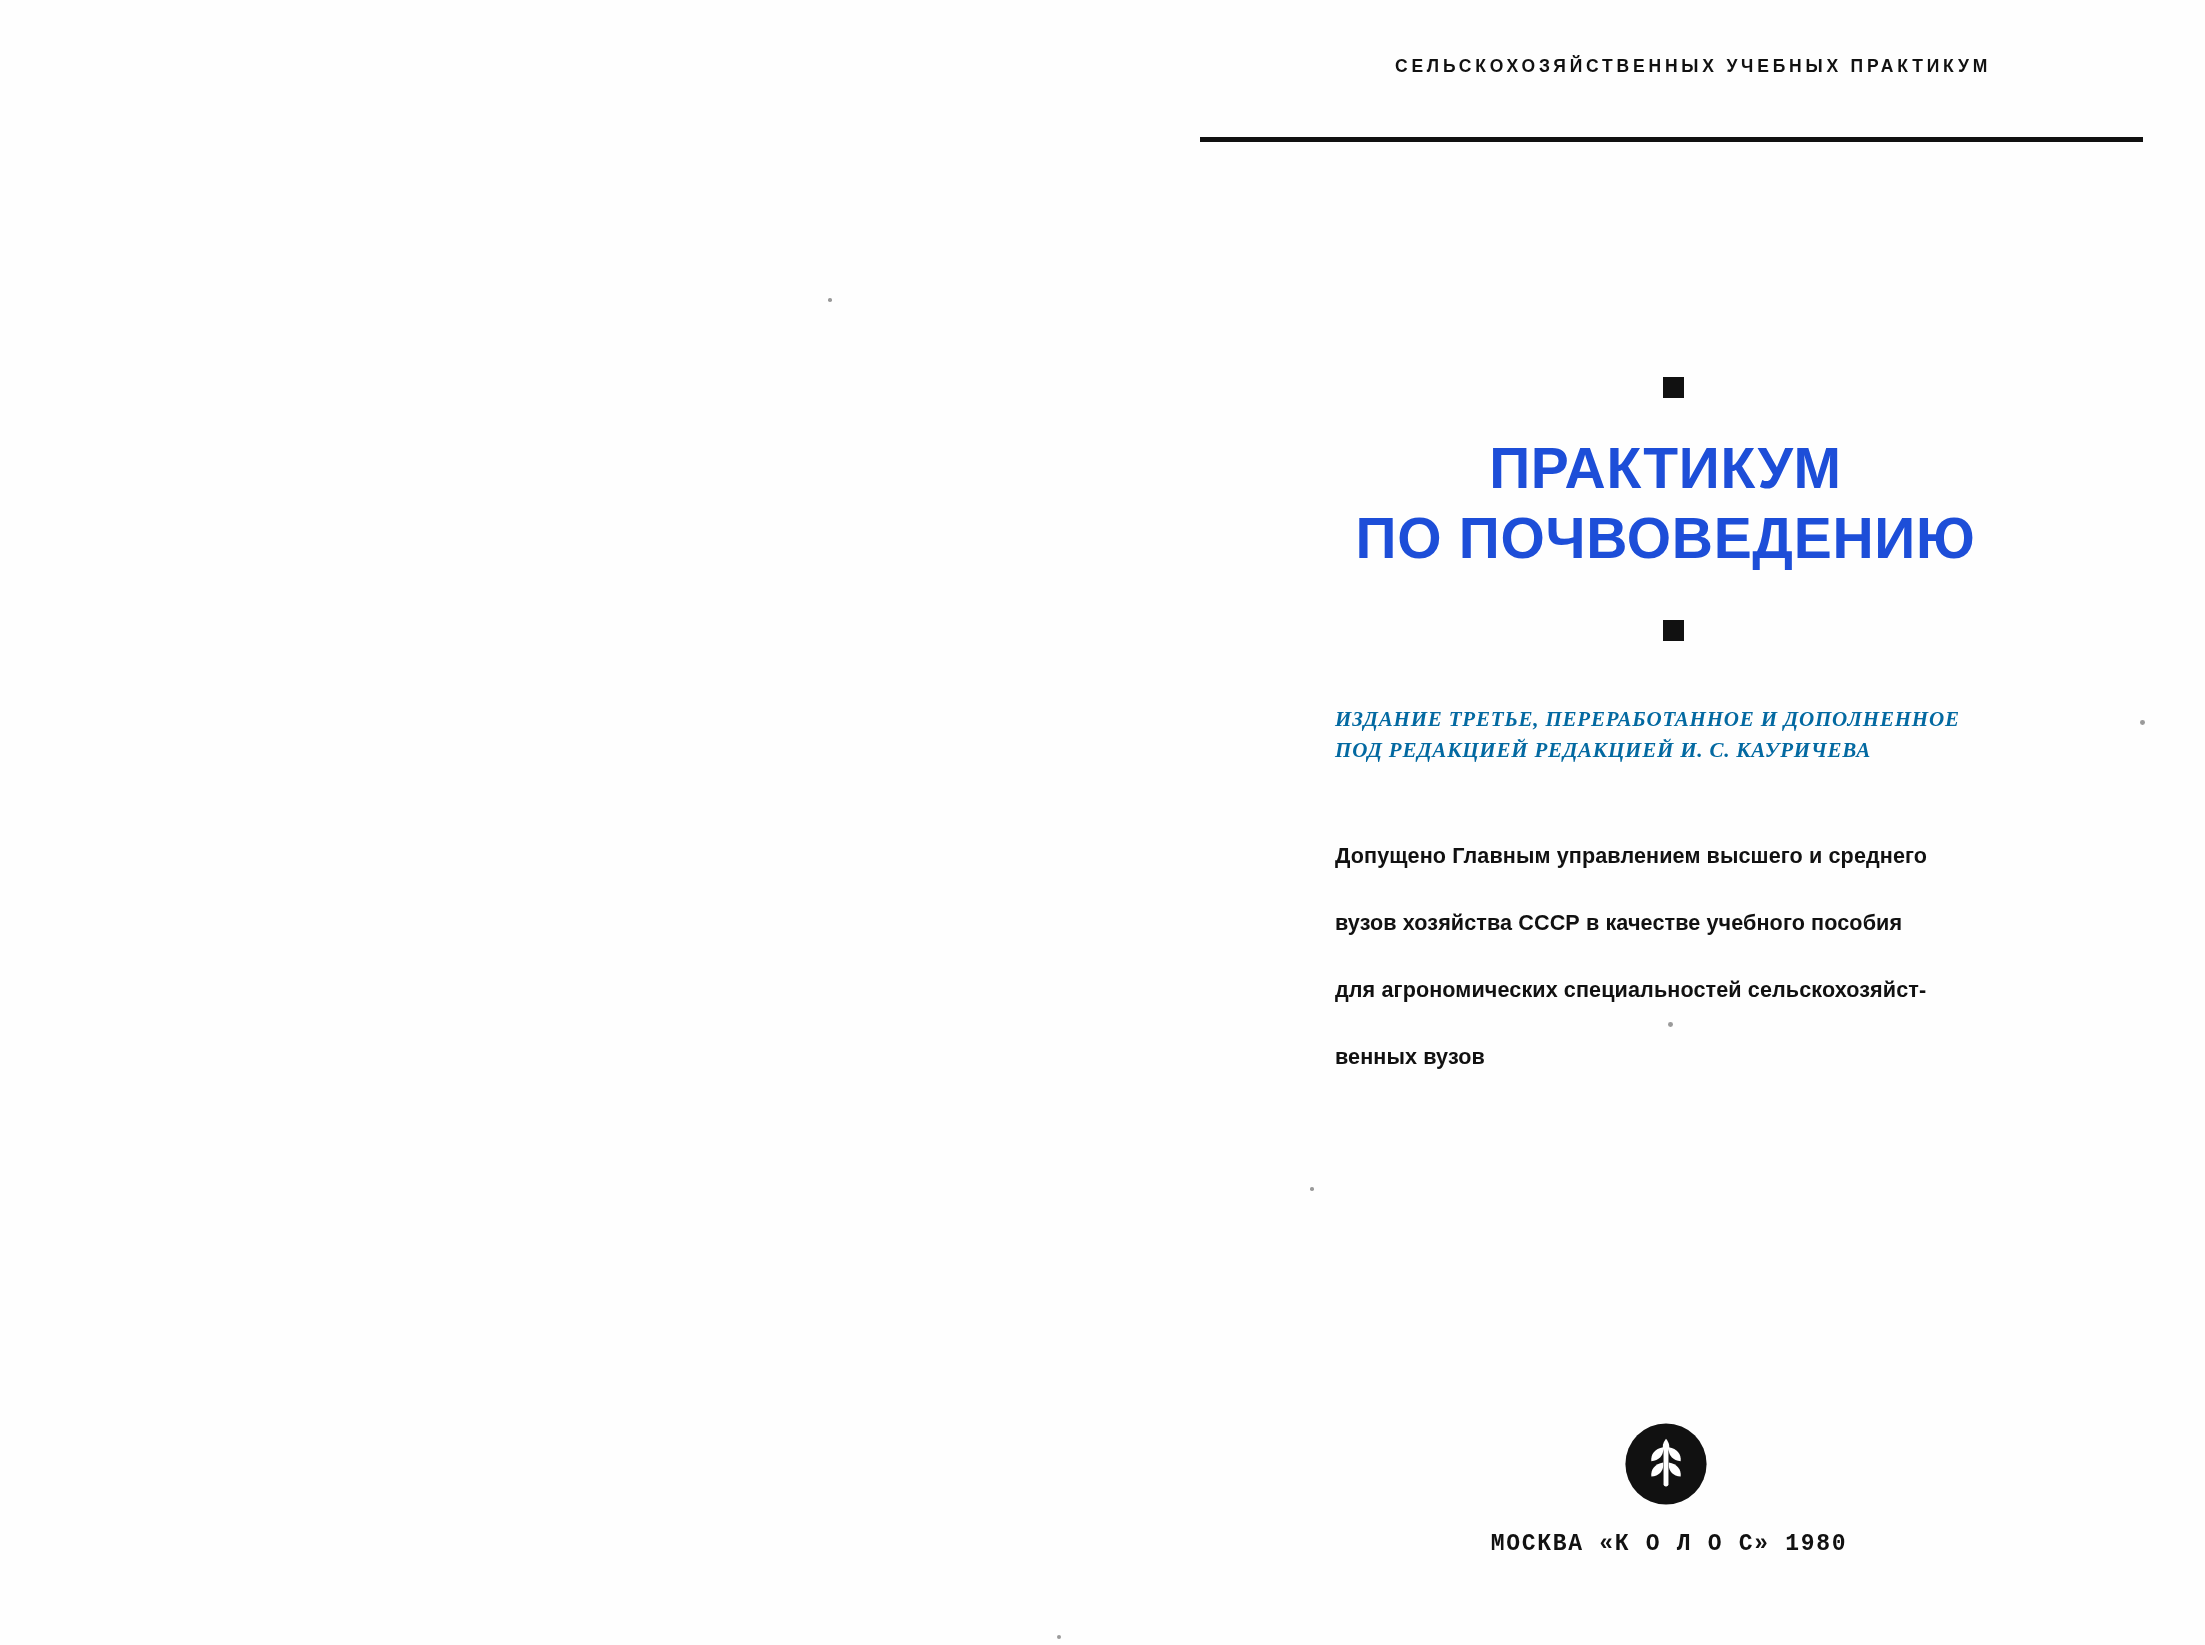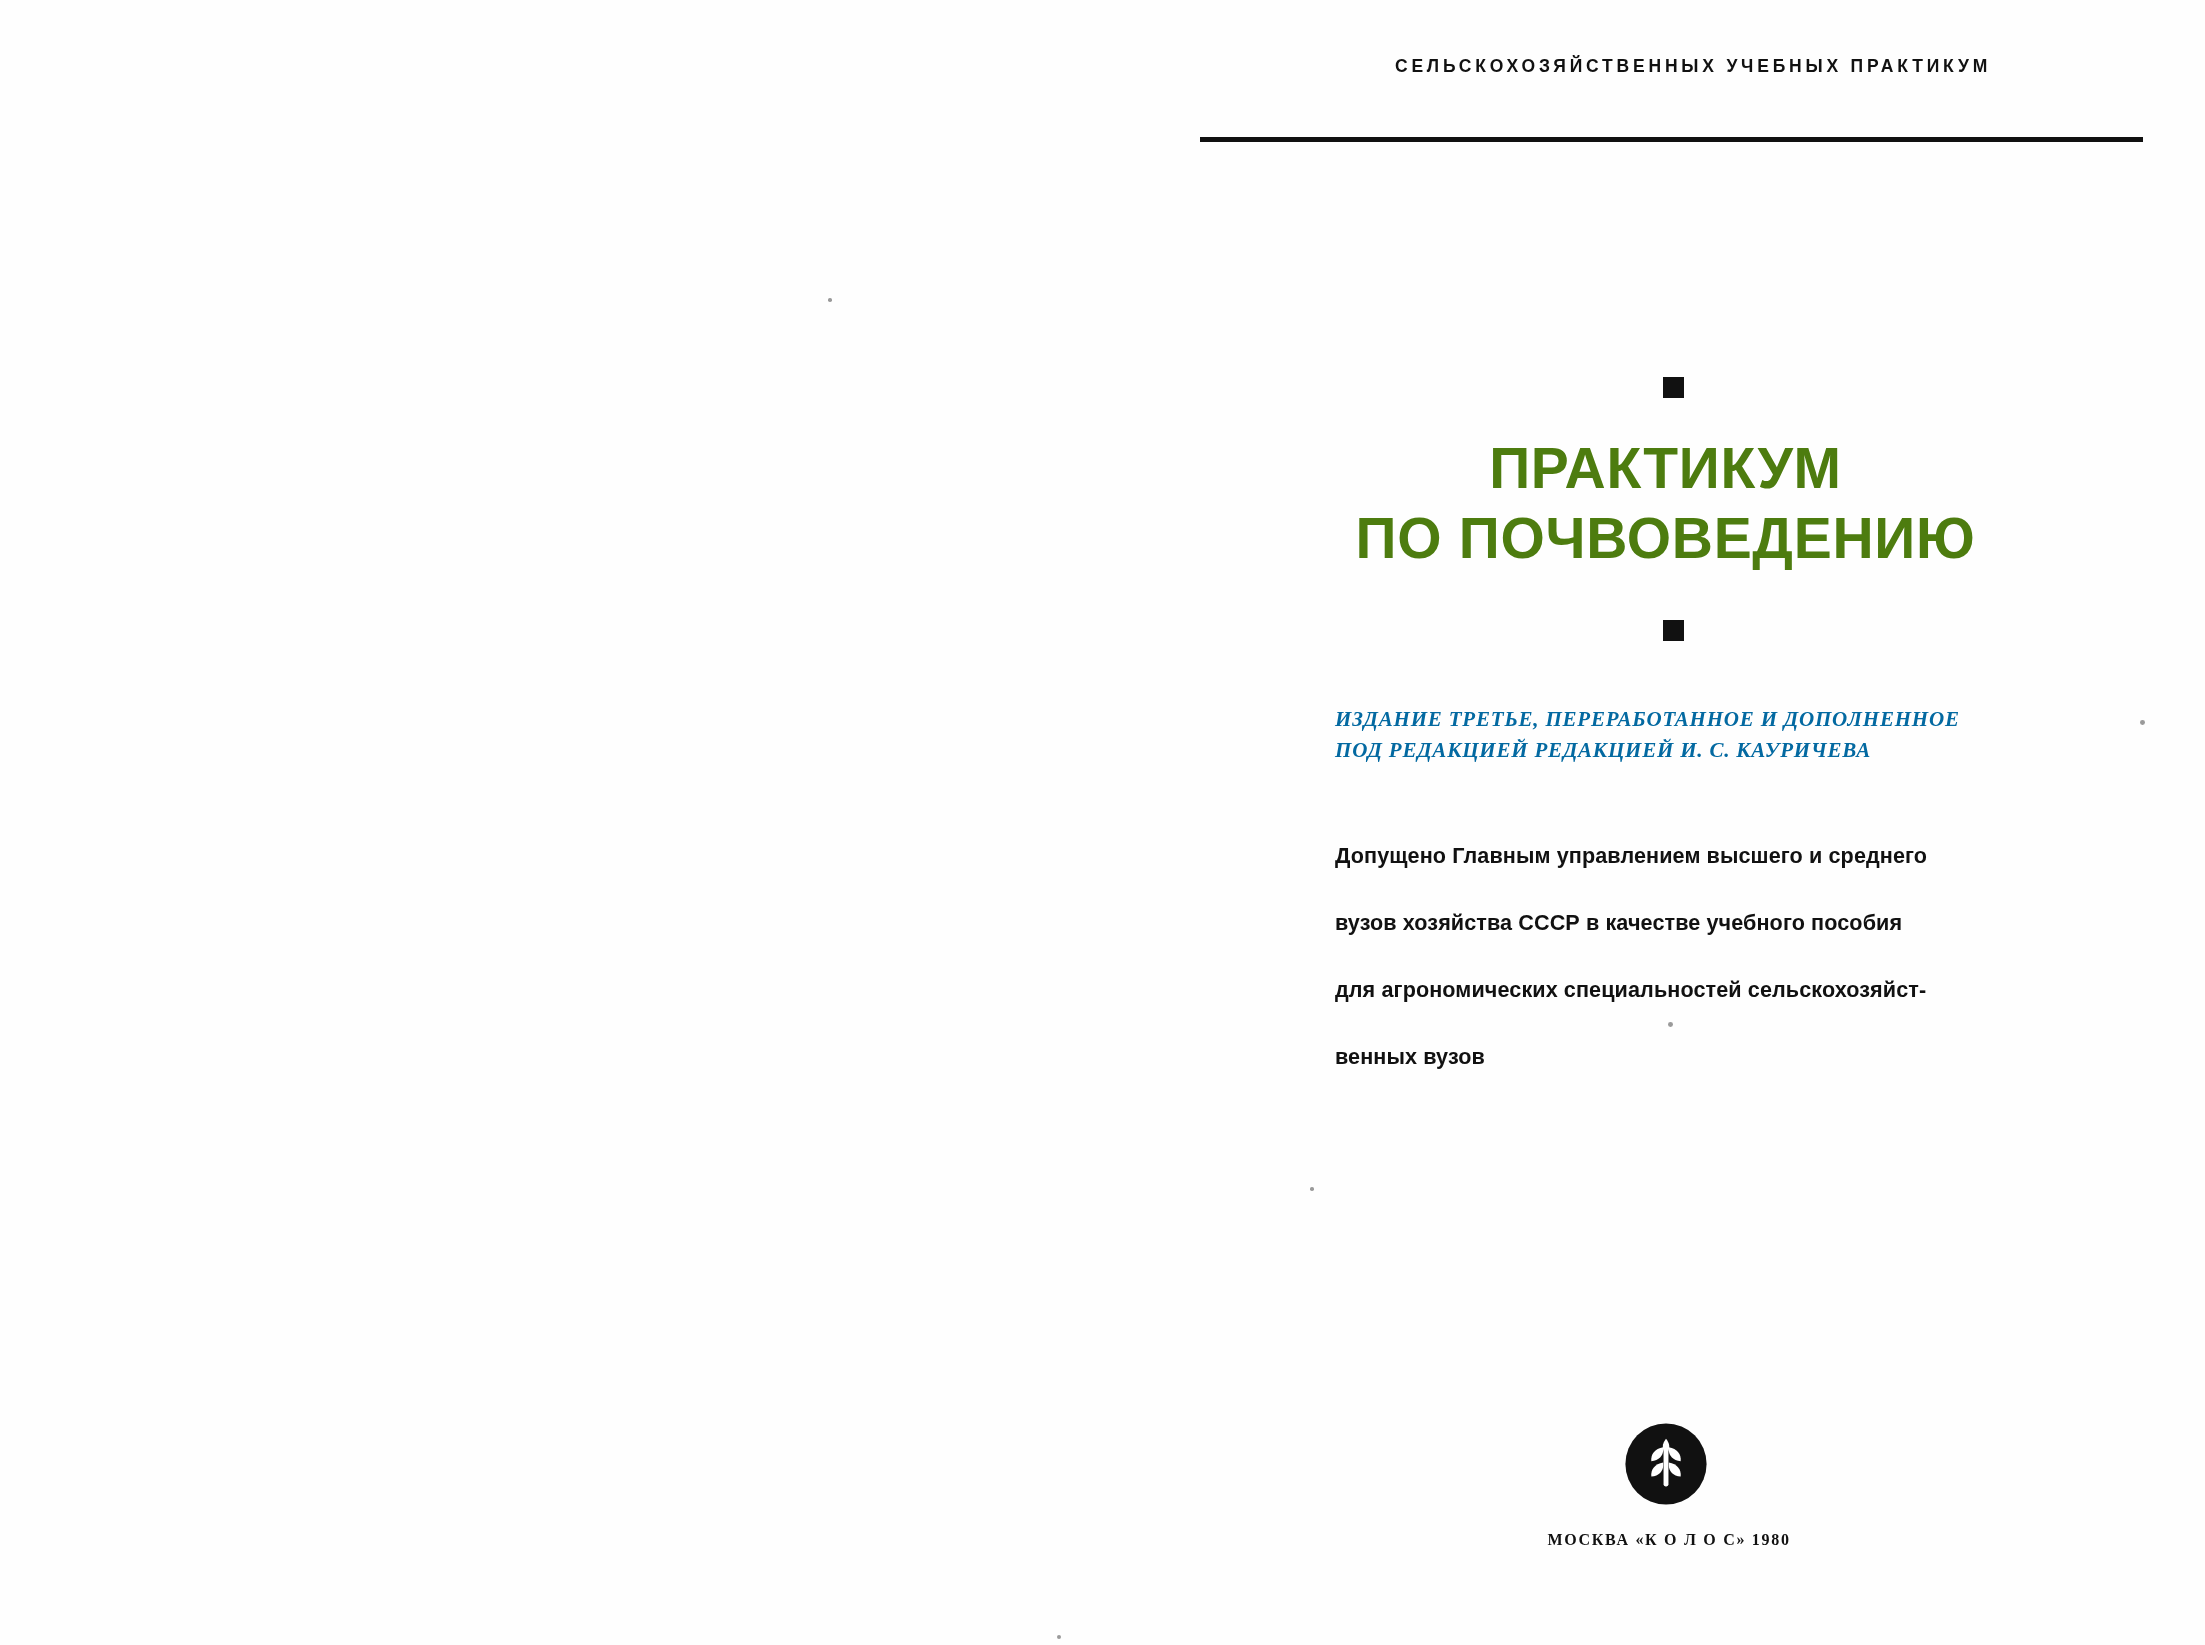--- a/index.html
+++ b/index.html
@@ -67,21 +67,21 @@
     width: 775px;
     text-align: center;
   }
   .title-line {
     font-family: "Liberation Sans", sans-serif;
     font-weight: bold;
     font-size: 57px;
     letter-spacing: 0.7px;
     line-height: 70px;
     white-space: nowrap;
-    color: #4d7c0f;
+    color: #1d4ed8;
   }
 
   
   #edition-block {
     position: absolute;
     left: 1335px;
     top: 704px;
     width: 705px;
     text-align: left;
   }
@@ -127,23 +127,23 @@
     height: 84px;
   }
 
   
   #imprint {
     position: absolute;
     left: 1299px;
     top: 1531px;
     width: 740px;
     text-align: center;
-    font-family: Liberation Serif, serif;
-    font-weight: bold;
-    font-size: 16px;
+    font-family: Liberation Mono, monospace;
+    font-weight: bold;
+    font-size: 23px;
     letter-spacing: 1.7px;
     white-space: nowrap;
     color: #111;
   }
 
   
   .speck {
     position: absolute;
     background: #9a9a9a;
     border-radius: 50%;

